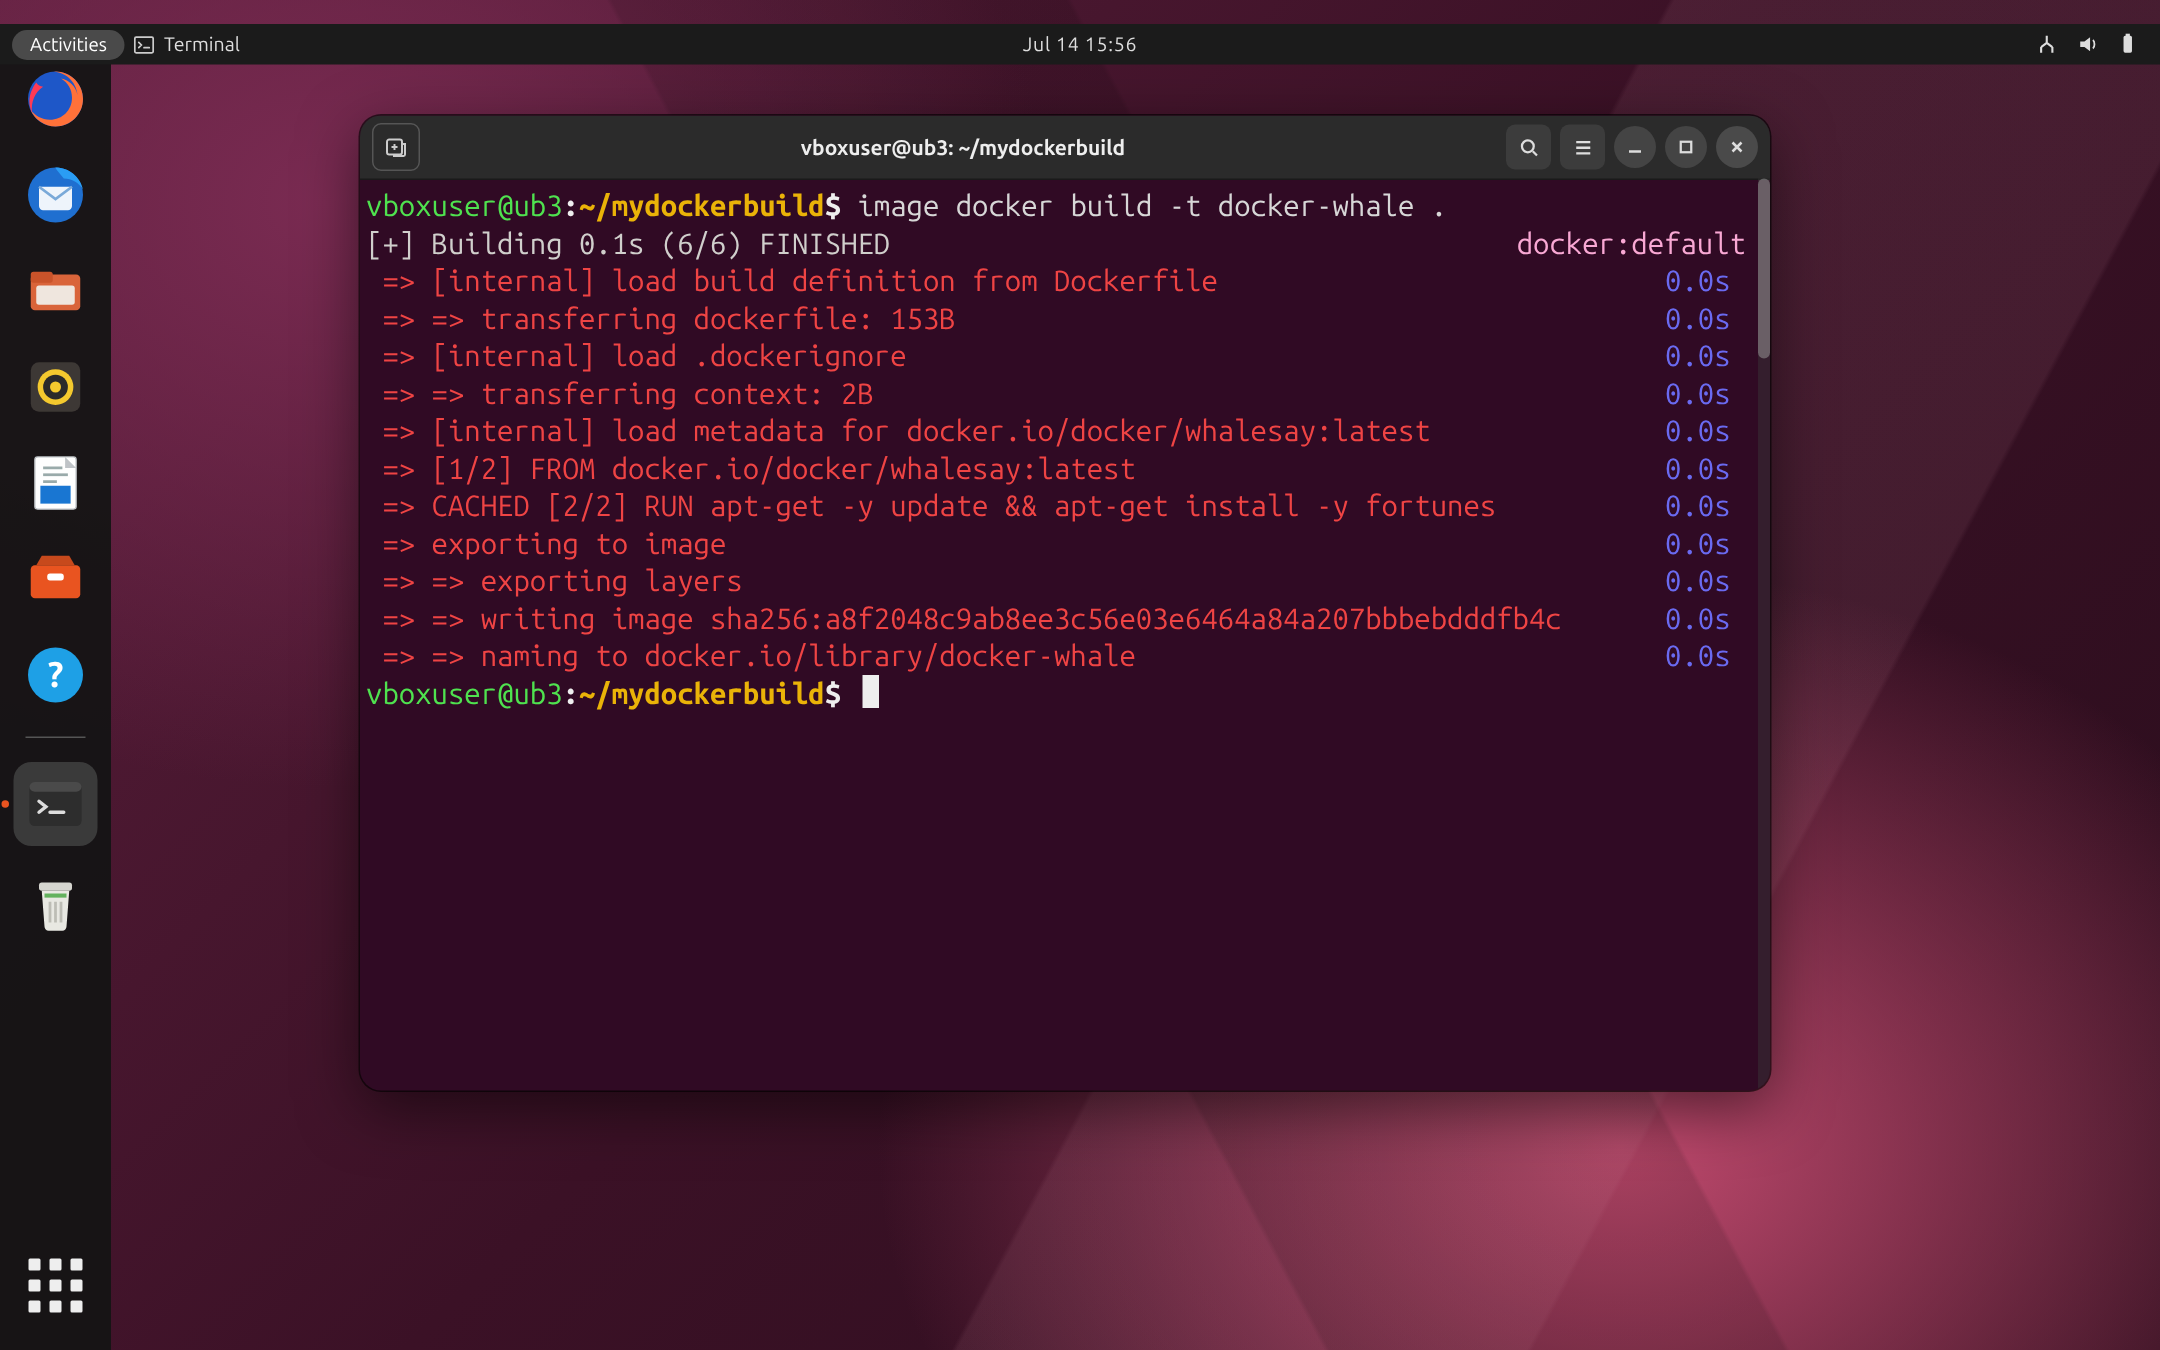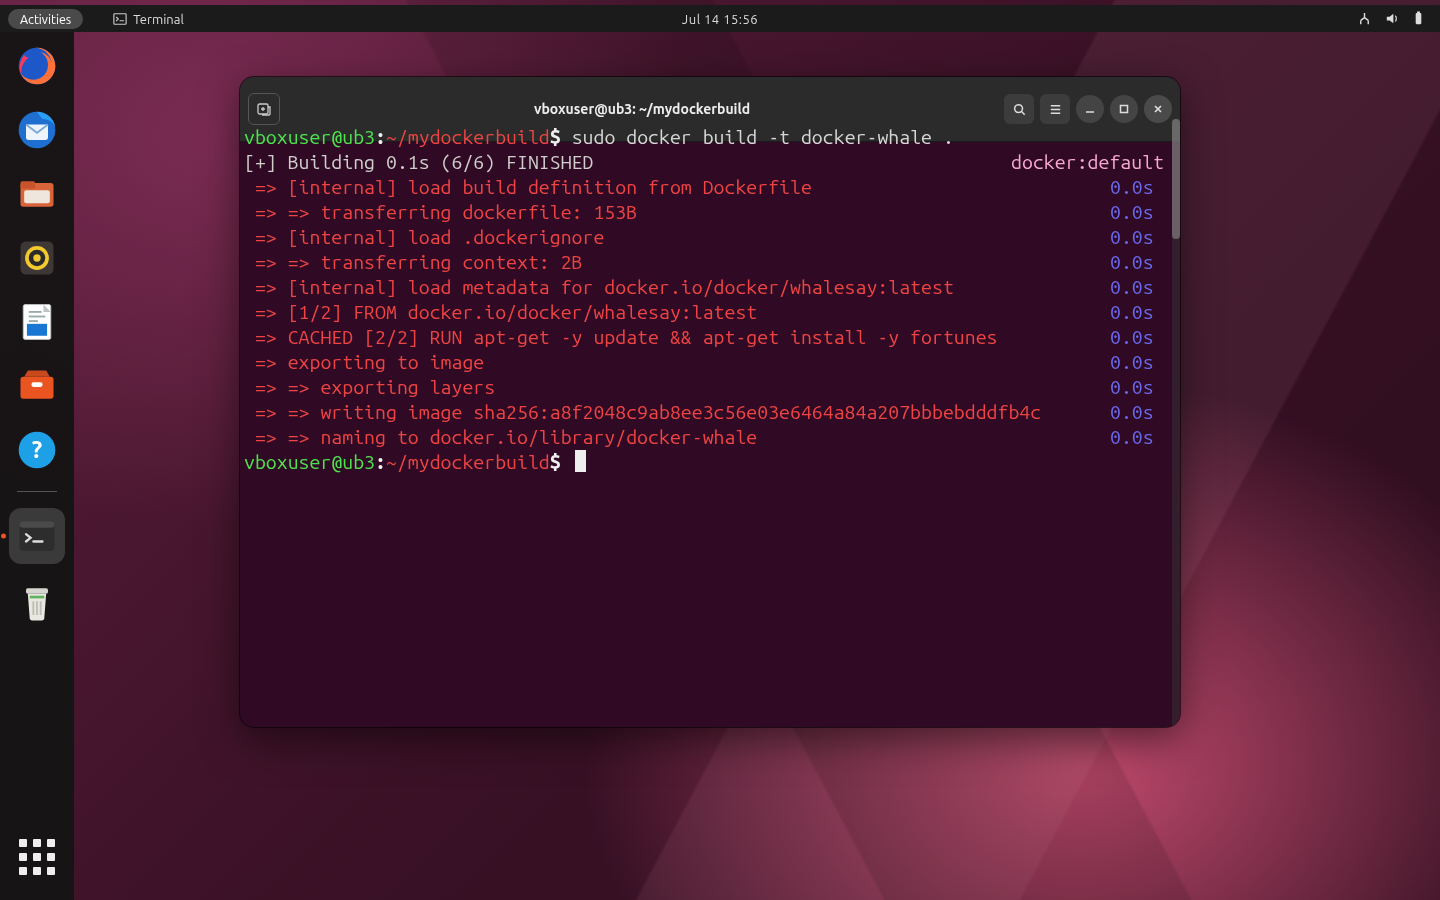--- a/index.html
+++ b/index.html
@@ -5,49 +5,49 @@
 html,body{margin:0;padding:0;width:1440px;height:900px;overflow:hidden;font-family:Ubuntu,"Noto Sans",sans-serif;background:#000}
 .desktop{position:absolute;inset:0;background:
  radial-gradient(ellipse 900px 700px at 75% 85%,#c14a6e 0%,rgba(193,74,110,0) 55%),
  radial-gradient(ellipse 800px 650px at 15% 15%,#7a2b52 0%,rgba(122,43,82,0) 60%),
  linear-gradient(135deg,#5c1f3c 0%,#3b1126 50%,#2a0d1c 100%);}
 .desktop::after{content:"";position:absolute;inset:0;background:
  linear-gradient(62deg,transparent 46%,rgba(0,0,0,.12) 46.2%,rgba(0,0,0,.12) 62%,transparent 62.2%),
  linear-gradient(118deg,transparent 58%,rgba(255,180,200,.08) 58.2%,rgba(255,180,200,.08) 78%,transparent 78.2%);
  pointer-events:none}
 
-.topbar{position:absolute;top:5px;left:0;right:0;height:27px;background:#1b1b1b;color:#ddd;display:flex;align-items:center;font-size:13px;z-index:10}
+.topbar{position:absolute;top:16px;left:0;right:0;height:27px;background:#1b1b1b;color:#ddd;display:flex;align-items:center;font-size:13px;z-index:10}
 .tb-activities{background:#4a4a4a;border-radius:12px;padding:3px 12px;margin-left:8px;font-size:12.5px;color:#fff}
-.tb-app{display:flex;align-items:center;gap:6px;margin-left:30px;color:#ddd}
+.tb-app{display:flex;align-items:center;gap:6px;margin-left:6px;color:#ddd}
 .tb-app svg{width:14px;height:14px}
 .tb-center{position:absolute;left:50%;transform:translateX(-50%);letter-spacing:.5px}
 .tb-tray{margin-left:auto;display:flex;align-items:center;gap:12px;padding-right:14px}
 .tb-tray span{display:inline-flex;align-items:center}
 
 .dock{position:absolute;top:27px;left:0;bottom:0;width:74px;background:rgba(20,20,20,.94);display:flex;flex-direction:column;align-items:center;padding-top:14px;gap:14px;z-index:5}
 .dock-item{width:50px;height:50px;border-radius:10px;display:flex;align-items:center;justify-content:center;position:relative}
 .dock-item svg,.dock-item .icon{width:44px;height:44px}
 .dock-active{background:#3a3a3a;border-radius:12px;padding:3px}
 .dock-active::before{content:"";position:absolute;left:-8px;top:50%;width:5px;height:5px;border-radius:50%;background:#e95420;transform:translateY(-50%)}
 .dock-sep{width:40px;height:1px;background:#555;margin:2px 0}
 .dock-apps{width:42px;height:42px;margin-top:auto;margin-bottom:22px;display:grid;grid-template-columns:repeat(3,8px);grid-template-rows:repeat(3,8px);gap:6px;justify-content:center;align-content:center}
 .dock-apps i{width:8px;height:8px;background:#eee;border-radius:1px}
 
 .win{position:absolute;left:240px;top:77px;width:940px;height:650px;background:#300a24;border-radius:14px;box-shadow:0 12px 40px rgba(0,0,0,.5),0 0 0 1px rgba(0,0,0,.6);overflow:hidden;z-index:8}
-.titlebar{height:42px;background:#2b2b2b;display:flex;align-items:center;padding:11px 8px;gap:8px;border-bottom:1px solid #1a1a1a}
+.titlebar{height:42px;background:#2b2b2b;display:flex;align-items:center;padding:0 8px;gap:8px;border-bottom:1px solid #1a1a1a}
 .tb-btn{width:30px;height:30px;border-radius:6px;display:flex;align-items:center;justify-content:center;color:#ddd}
 .tb-newtab{border:1px solid #555;border-radius:6px}
 .tb-title{flex:1;text-align:center;font-weight:700;font-size:14px;color:#eee}
 .tb-right{display:flex;gap:6px;align-items:center}
 .tb-circ{width:28px;height:28px;border-radius:50%;background:#444;display:flex;align-items:center;justify-content:center;color:#ddd}
 .tb-circ.close{background:#4a4a4a}
 .tb-sq{width:30px;height:30px;border-radius:6px;background:#3c3c3c;display:flex;align-items:center;justify-content:center;color:#ddd}
 .term-body{position:absolute;top:42px;left:0;right:8px;bottom:0;padding:6px 8px 8px 4px;font-family:"Ubuntu Mono","DejaVu Sans Mono",monospace;font-size:19.5px;line-height:25px;color:#d0cfcc;white-space:pre}
 .term-body .u{color:#4fe24f;font-weight:400}
-.term-body .p{color:#ef4444;font-weight:400}
+.term-body .p{color:#eab308;font-weight:700}
 .term-body .w{color:#eeeeee;font-weight:700}
 .term-body .step{color:#ef4444}
 .term-body .plain{color:#d7d7d7}
 .outrow{display:flex}
 .outrow .l{flex:1;overflow:hidden}
 .outrow .r{width:54px;text-align:left;color:#6a6af0}
 .buildhead{display:flex}
 .buildhead .l{flex:1}
 .buildhead .r{color:#f9a8d4}
 .cursor{display:inline-block;width:11px;height:22px;background:#eeeeee;vertical-align:-3px;margin-left:3px}
@@ -206,19 +206,19 @@
           </svg>
       </div>
       <div class="tb-circ close">
         <svg width="12" height="12" viewBox="0 0 12 12">
             <path d="M3 3l6 6M9 3l-6 6" stroke="#ddd" stroke-width="1.7"></path>
           </svg>
       </div>
     </div>
   </div>
 
-  <div class="term-body"><span class="u">vboxuser@ub3</span><span class="w">:</span><span class="p">~/mydockerbuild</span><span class="w">$</span> <span class="plain">sudo docker build -t docker-whale .</span>
+  <div class="term-body"><span class="u">vboxuser@ub3</span><span class="w">:</span><span class="p">~/mydockerbuild</span><span class="w">$</span> <span class="plain">image docker build -t docker-whale .</span>
 <div class="buildhead"><span class="l">[+] Building 0.1s (6/6) FINISHED</span><span class="r">docker:default</span></div><div id="out"><div class="outrow"><span class="l step"> =&gt; [internal] load build definition from Dockerfile</span><span class="r">0.0s</span></div><div class="outrow"><span class="l step"> =&gt; =&gt; transferring dockerfile: 153B</span><span class="r">0.0s</span></div><div class="outrow"><span class="l step"> =&gt; [internal] load .dockerignore</span><span class="r">0.0s</span></div><div class="outrow"><span class="l step"> =&gt; =&gt; transferring context: 2B</span><span class="r">0.0s</span></div><div class="outrow"><span class="l step"> =&gt; [internal] load metadata for docker.io/docker/whalesay:latest</span><span class="r">0.0s</span></div><div class="outrow"><span class="l step"> =&gt; [1/2] FROM docker.io/docker/whalesay:latest</span><span class="r">0.0s</span></div><div class="outrow"><span class="l step"> =&gt; CACHED [2/2] RUN apt-get -y update &amp;&amp; apt-get install -y fortunes</span><span class="r">0.0s</span></div><div class="outrow"><span class="l step"> =&gt; exporting to image</span><span class="r">0.0s</span></div><div class="outrow"><span class="l step"> =&gt; =&gt; exporting layers</span><span class="r">0.0s</span></div><div class="outrow"><span class="l step"> =&gt; =&gt; writing image sha256:a8f2048c9ab8ee3c56e03e6464a84a207bbbebdddfb4c</span><span class="r">0.0s</span></div><div class="outrow"><span class="l step"> =&gt; =&gt; naming to docker.io/library/docker-whale</span><span class="r">0.0s</span></div></div><span class="u">vboxuser@ub3</span><span class="w">:</span><span class="p">~/mydockerbuild</span><span class="w">$</span> <span class="cursor"></span></div>
 
   <div class="scrollbar">
       <div class="thumb"></div>
     </div>
 </div>
 
 </body></html>

